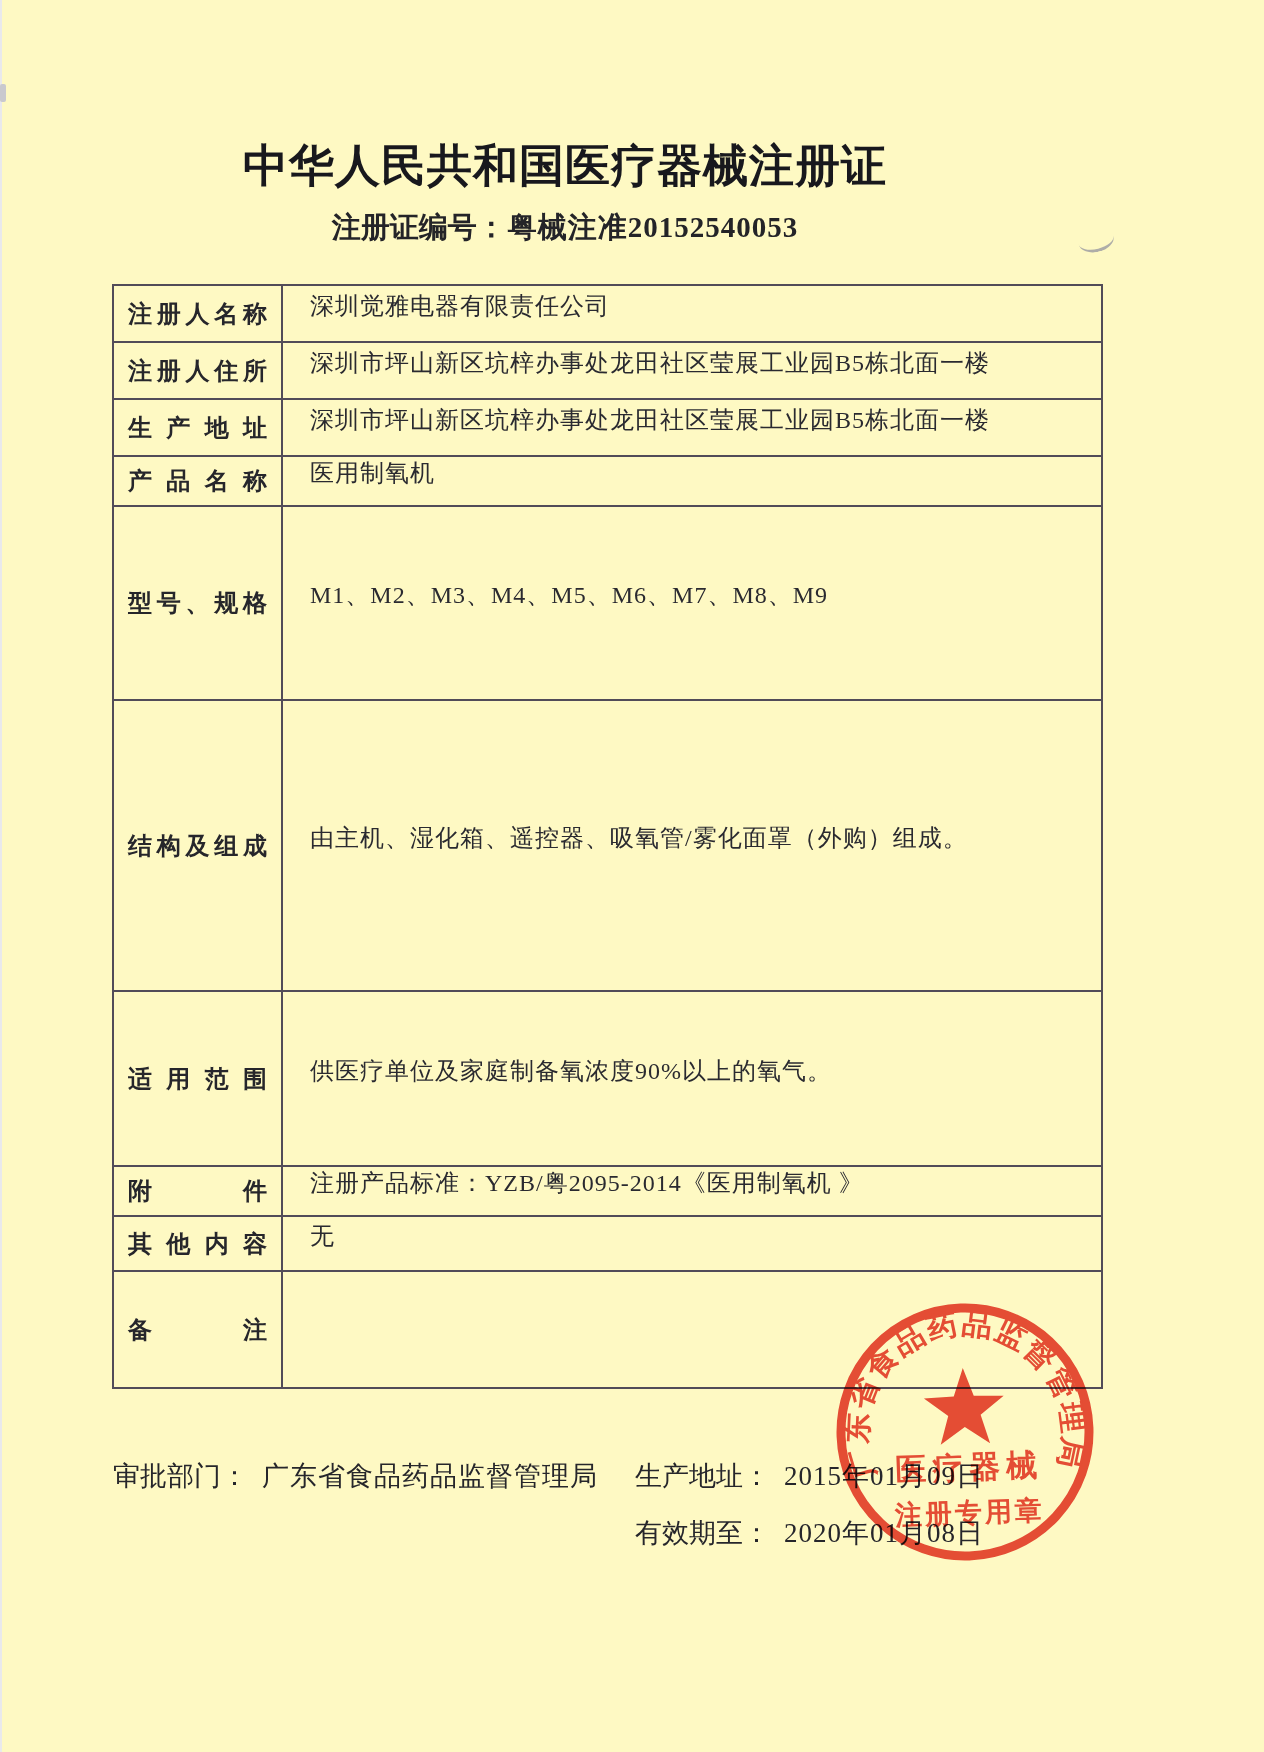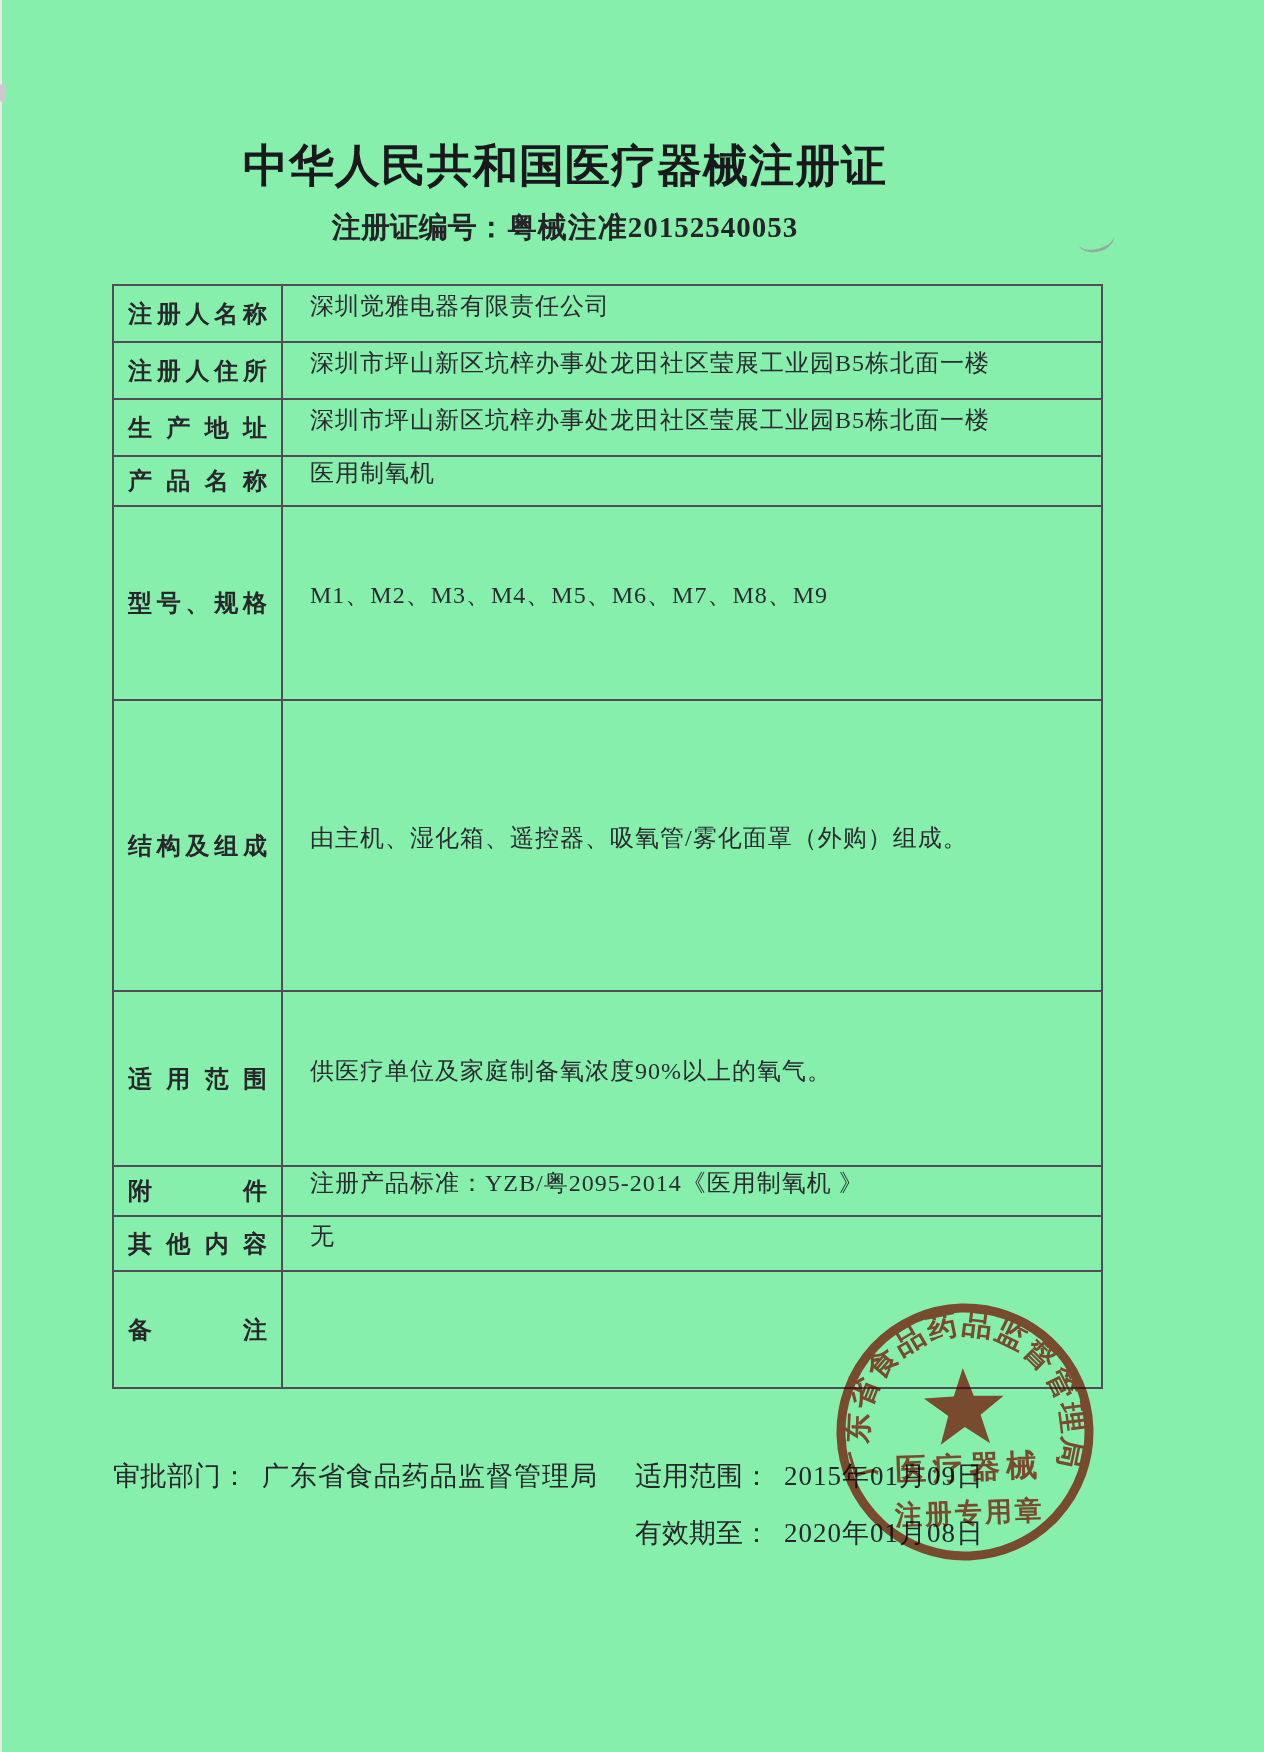--- a/index.html
+++ b/index.html
@@ -4,21 +4,21 @@
 <style>
   * { margin: 0; padding: 0; box-sizing: border-box; }
   html, body { background: #ffffff; }
   body { font-family: "Liberation Serif", "DejaVu Serif", serif; color: #1f1f24; }
 
   .page {
     position: relative;
     width: 1264px;
     height: 1752px;
     margin: 0 auto;
-    background: #86efac;
+    background: #fef9c3;
     overflow: hidden;
   }
 
   
   .scan-edge {
     position: absolute; left: 0; top: 0; width: 2px; height: 100%;
     background: #e9e9ec;
   }
   .artifact-left-speck {
     position: absolute; left: 0; top: 84px; width: 6px; height: 18px;
@@ -154,21 +154,21 @@
       <td class="lbl">备　注</td>
       <td class="val"></td>
     </tr>
   </tbody>
     </table>
 
   <div class="footer-line fl-approval">
     <span class="flabel">审批部门：</span><span class="fvalue">广东省食品药品监督管理局</span>
   </div>
   <div class="footer-line fl-approve-date">
-    <span class="flabel">适用范围：</span><span class="fvalue">2015年01月09日</span>
+    <span class="flabel">生产地址：</span><span class="fvalue">2015年01月09日</span>
   </div>
   <div class="footer-line fl-valid-until">
     <span class="flabel">有效期至：</span><span class="fvalue">2020年01月08日</span>
   </div>
 
   <svg class="stamp" viewBox="0 0 264 264" xmlns="http://www.w3.org/2000/svg" style="color: rgb(226, 59, 46);">
     <circle cx="132" cy="132" r="124" fill="none" stroke="currentColor" stroke-width="9"></circle>
     <polygon fill="currentColor" points="132,68 142,96.2 171.9,97 148.2,115.3 156.7,144 132,127 107.3,144 115.8,115.3 92.1,97 122,96.2"></polygon>
     <path id="stamp-arc" d="M 43.2 173.4 A 98 98 0 1 1 220.8 173.4" fill="none"></path>
     <text fill="currentColor" font-size="29" font-weight="bold" letter-spacing="2">

